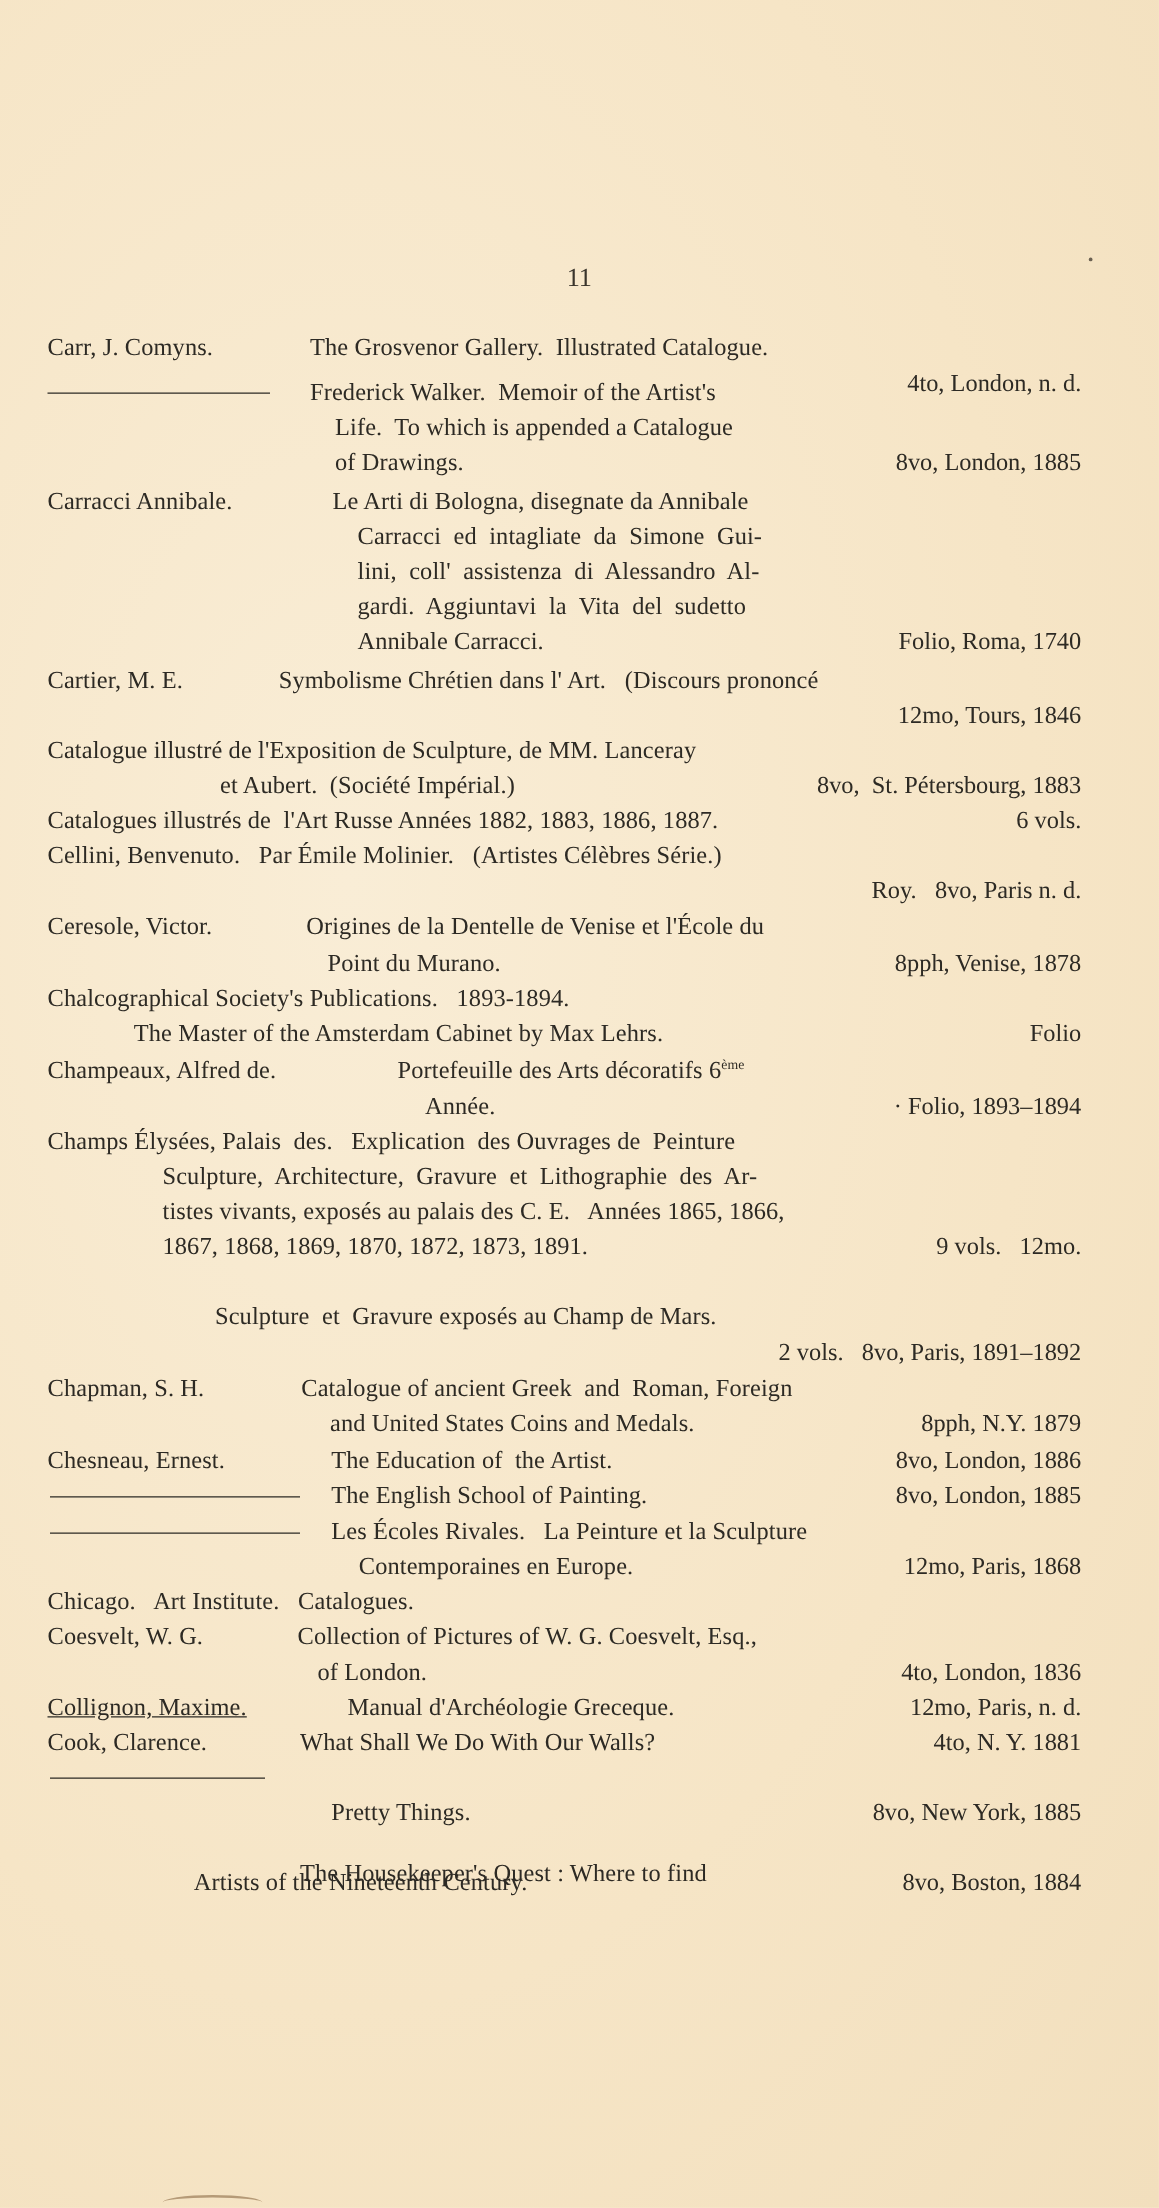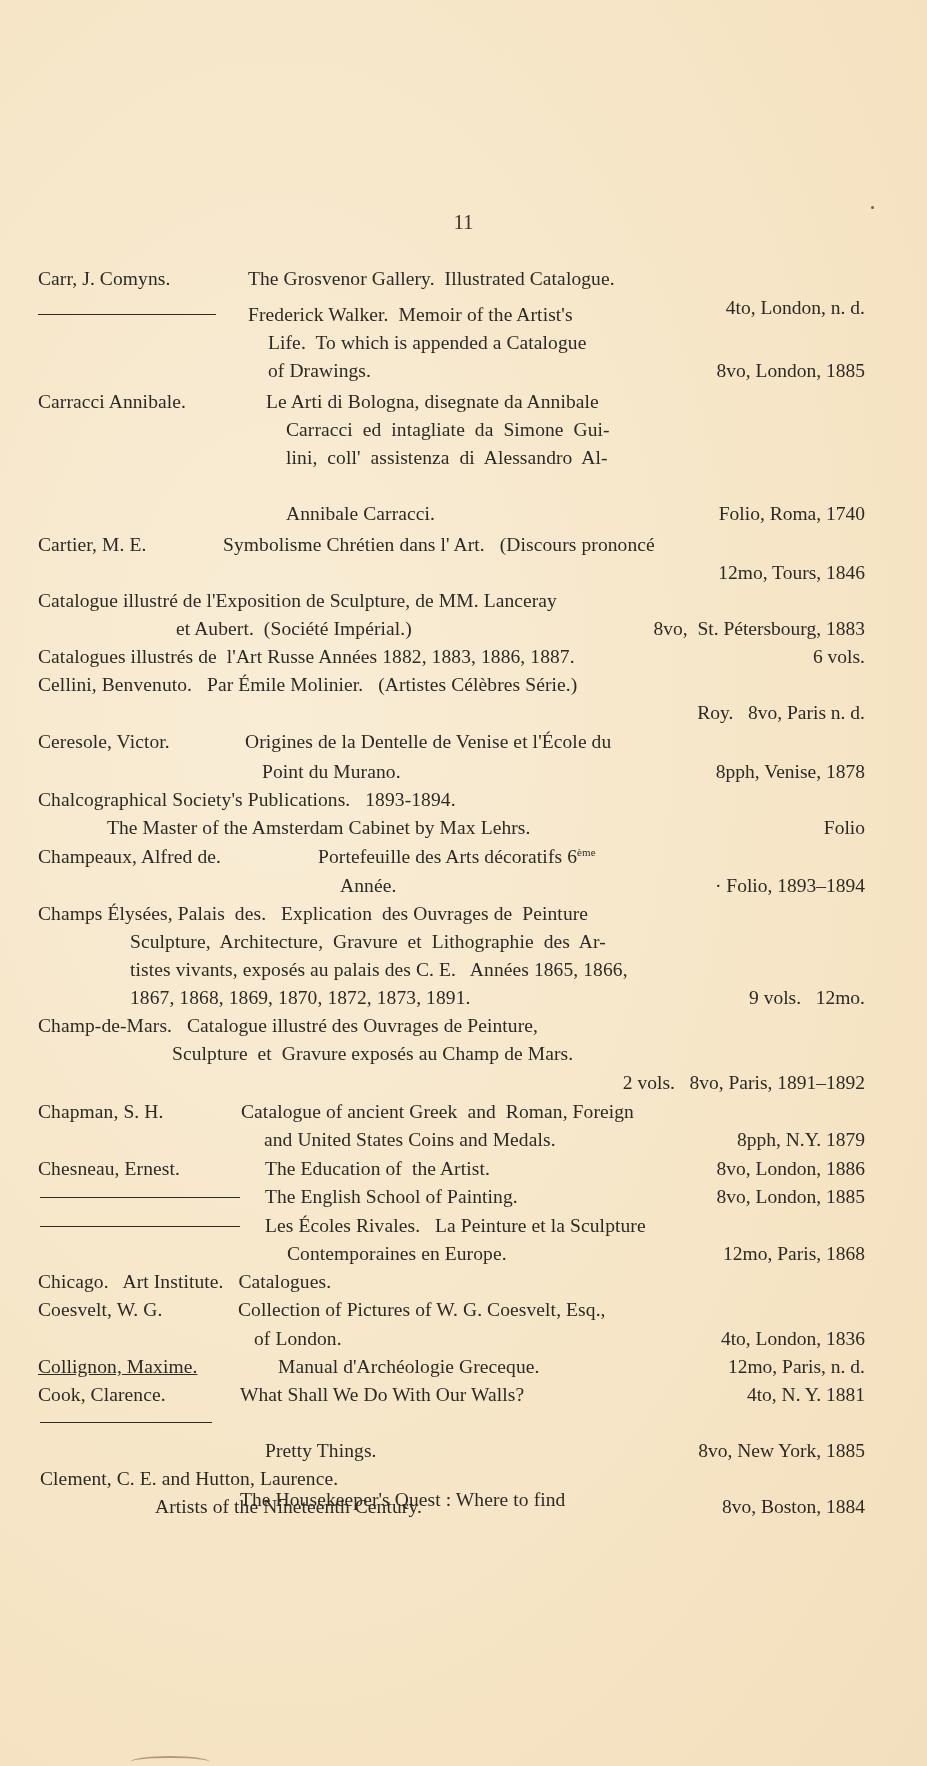--- a/index.html
+++ b/index.html
@@ -34,20 +34,21 @@
   <div class="dash" style="left:38px; width:178px; top:314px;"></div>
   <div class="ln" style="left:248px; top:303px;">Frederick Walker.  Memoir of the Artist's</div>
   <div class="ln" style="left:268px; top:331px;">Life.  To which is appended a Catalogue</div>
   <div class="ln" style="left:268px; top:359px;">of Drawings.</div>
   <div class="r" style="top:359px;">8vo, London, 1885</div>
 
   <div class="ln" style="left:38px; top:390px;">Carracci Annibale.</div>
   <div class="ln" style="left:266px; top:390px;">Le Arti di Bologna, disegnate da Annibale</div>
   <div class="ln" style="left:286px; top:418px;">Carracci  ed  intagliate  da  Simone  Gui-</div>
   <div class="ln" style="left:286px; top:446px;">lini,  coll'  assistenza  di  Alessandro  Al-</div>
+  <div class="ln" style="left:286px; top:474px;">gardi.  Aggiuntavi  la  Vita  del  sudetto</div>
   <div class="ln" style="left:286px; top:502px;">Annibale Carracci.</div>
   <div class="r" style="top:502px;">Folio, Roma, 1740</div>
 
   <div class="ln" style="left:38px; top:533px;">Cartier, M. E.</div>
   <div class="ln" style="left:223px; top:533px;">Symbolisme Chrétien dans l' Art.   (Discours prononcé</div>
   <div class="r" style="top:561px;">12mo, Tours, 1846</div>
 
   <div class="ln" style="left:38px; top:589px;">Catalogue illustré de l'Exposition de Sculpture, de MM. Lanceray</div>
   <div class="ln" style="left:176px; top:617px;">et Aubert.  (Société Impérial.)</div>
   <div class="r" style="top:617px;">8vo,  St. Pétersbourg, 1883</div>
@@ -71,21 +72,20 @@
   <div class="ln" style="left:318px; top:845px;"><span>Portefeuille des Arts décoratifs 6</span><sup>ème</sup></div>
   <div class="ln" style="left:340px; top:874px;">Année.</div>
   <div class="r" style="top:874px;">· Folio, 1893–1894</div>
 
   <div class="ln" style="left:38px; top:902px;">Champs Élysées, Palais  des.   Explication  des Ouvrages de  Peinture</div>
   <div class="ln" style="left:130px; top:930px;">Sculpture,  Architecture,  Gravure  et  Lithographie  des  Ar-</div>
   <div class="ln" style="left:130px; top:958px;">tistes vivants, exposés au palais des C. E.   Années 1865, 1866,</div>
   <div class="ln" style="left:130px; top:986px;">1867, 1868, 1869, 1870, 1872, 1873, 1891.</div>
   <div class="r" style="top:986px;">9 vols.   12mo.</div>
 
-  <div class="ln" style="left:38px; top:1014px;">Champ-de-Mars.   Catalogue illustré des Ouvrages de Peinture,</div>
   <div class="ln" style="left:172px; top:1042px;">Sculpture  et  Gravure exposés au Champ de Mars.</div>
   <div class="r" style="top:1071px;">2 vols.   8vo, Paris, 1891–1892</div>
 
   <div class="ln" style="left:38px; top:1100px;">Chapman, S. H.</div>
   <div class="ln" style="left:241px; top:1100px;">Catalogue of ancient Greek  and  Roman, Foreign</div>
   <div class="ln" style="left:264px; top:1128px;">and United States Coins and Medals.</div>
   <div class="r" style="top:1128px;">8pph, N.Y. 1879</div>
 
   <div class="ln" style="left:38px; top:1157px;">Chesneau, Ernest.</div>
   <div class="ln" style="left:265px; top:1157px;">The Education of  the Artist.</div>
@@ -113,18 +113,17 @@
 
   <div class="ln" style="left:38px; top:1383px;">Cook, Clarence.</div>
   <div class="ln" style="left:240px; top:1383px;">What Shall We Do With Our Walls?</div>
   <div class="r" style="top:1383px;">4to, N. Y. 1881</div>
 
   <div class="dash" style="left:40px; width:172px; top:1422px;"></div>
   <div class="ln" style="left:240px; top:1488px;">The Housekeeper's Quest : Where to find</div>
   <div class="ln" style="left:265px; top:1439px;">Pretty Things.</div>
   <div class="r" style="top:1439px;">8vo, New York, 1885</div>
 
-  <div class="ln" style="left:40px; top:1467px;">Clement, C. E. and Hutton, Laurence.</div>
   <div class="ln" style="left:155px; top:1495px;">Artists of the Nineteenth Century.</div>
   <div class="r" style="top:1495px;">8vo, Boston, 1884</div>
 
   <div class="stain"></div>
 </div>
 
 </body></html>

